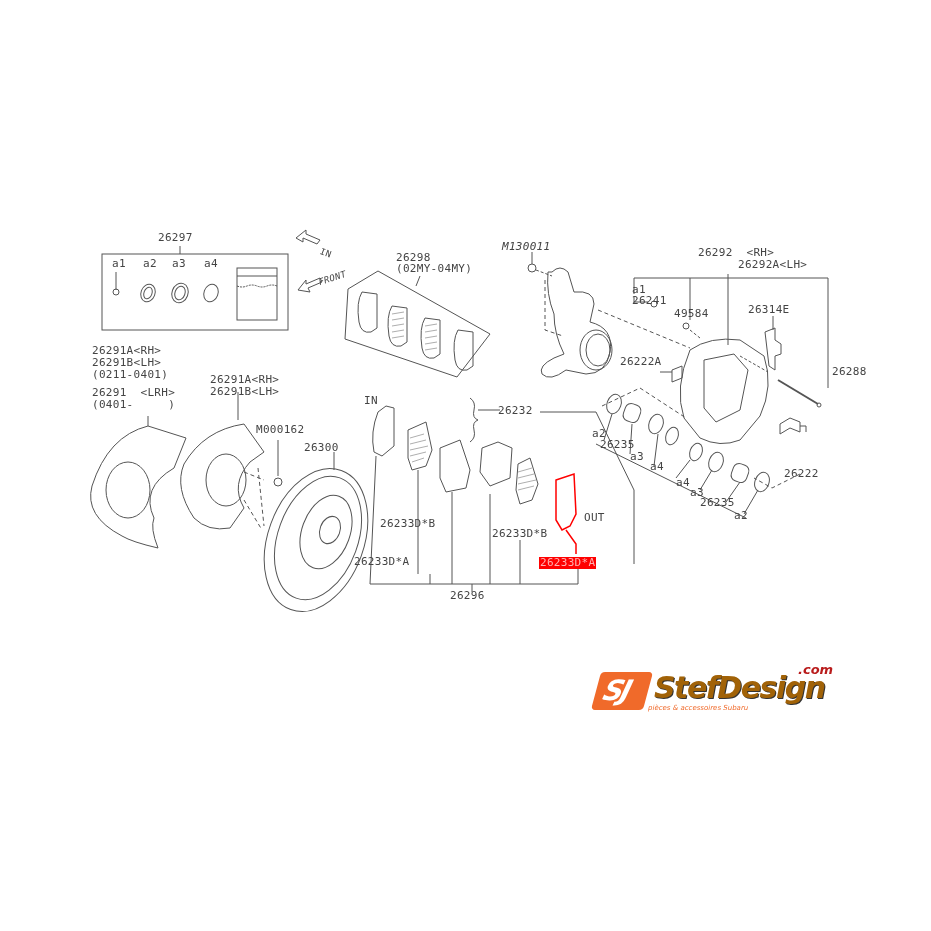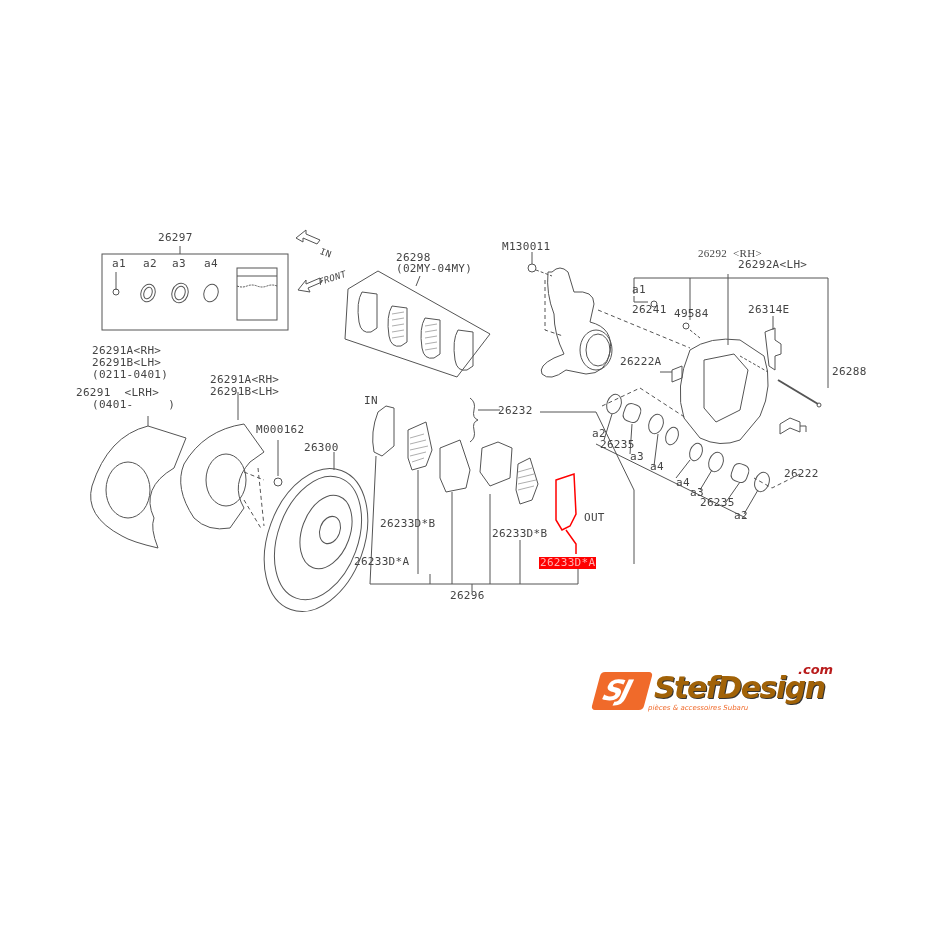--- a/index.html
+++ b/index.html
@@ -175,34 +175,34 @@
 
   <div class="lbl" style="left:320px;top:247px;font-size:9px;transform:rotate(20deg);">IN</div>
   <div class="lbl" style="left:318px;top:272px;font-size:9px;font-style:italic;transform:rotate(-18deg);">FRONT</div>
 
   <div class="lbl" style="left:396px;top:252px;">26298</div>
   <div class="lbl" style="left:396px;top:263px;">(02MY-04MY)</div>
 
   <div class="lbl" style="left:92px;top:345px;">26291A&lt;RH&gt;</div>
   <div class="lbl" style="left:92px;top:357px;">26291B&lt;LH&gt;</div>
   <div class="lbl" style="left:92px;top:369px;">(0211-0401)</div>
-  <div class="lbl" style="left:76px;top:387px;">26291  &lt;LRH&gt;</div>
+  <div class="lbl" style="left:92px;top:387px;">26291  &lt;LRH&gt;</div>
   <div class="lbl" style="left:92px;top:399px;">(0401-     )</div>
 
   <div class="lbl" style="left:210px;top:374px;">26291A&lt;RH&gt;</div>
   <div class="lbl" style="left:210px;top:386px;">26291B&lt;LH&gt;</div>
   <div class="lbl" style="left:256px;top:424px;">M000162</div>
   <div class="lbl" style="left:304px;top:442px;">26300</div>
 
-  <div class="lbl" style="left:502px;top:241px;">M130011</div>
-
-  <div class="lbl" style="left:698px;top:247px;font-family:Liberation Serif, serif;">26292  &lt;RH&gt;</div>
+  <div class="lbl" style="left:502px;top:241px;font-style:italic;">M130011</div>
+
+  <div class="lbl" style="left:698px;top:247px;">26292  &lt;RH&gt;</div>
   <div class="lbl" style="left:698px;top:259px;margin-left:40px;">26292A&lt;LH&gt;</div>
   <div class="lbl" style="left:632px;top:284px;">a1</div>
-  <div class="lbl" style="left:632px;top:295px;margin-top:9px;">26241</div>
+  <div class="lbl" style="left:632px;top:295px;">26241</div>
   <div class="lbl" style="left:674px;top:308px;">49584</div>
   <div class="lbl" style="left:748px;top:304px;">26314E</div>
   <div class="lbl" style="left:620px;top:356px;">26222A</div>
   <div class="lbl" style="left:784px;top:366px;margin-left:48px;">26288</div>
   <div class="lbl" style="left:784px;top:436px;margin-top:32px;">26222</div>
 
   <div class="lbl" style="left:592px;top:428px;">a2</div>
   <div class="lbl" style="left:600px;top:439px;">26235</div>
   <div class="lbl" style="left:630px;top:451px;">a3</div>
   <div class="lbl" style="left:650px;top:461px;">a4</div>

